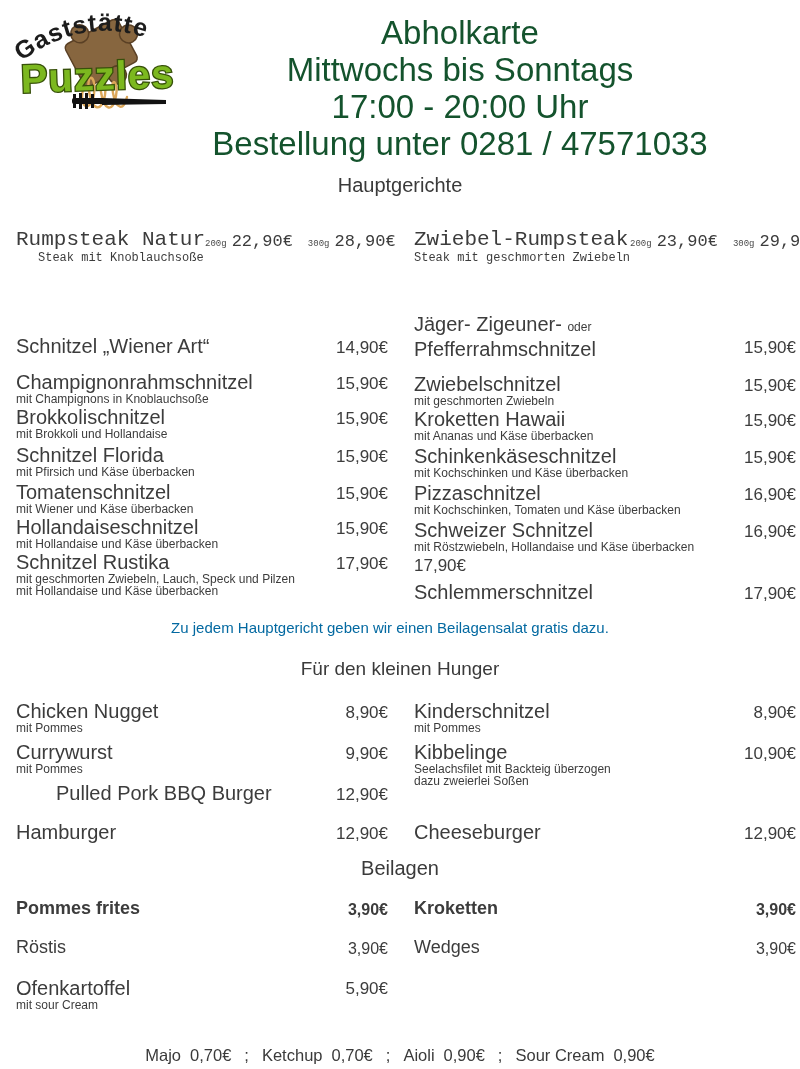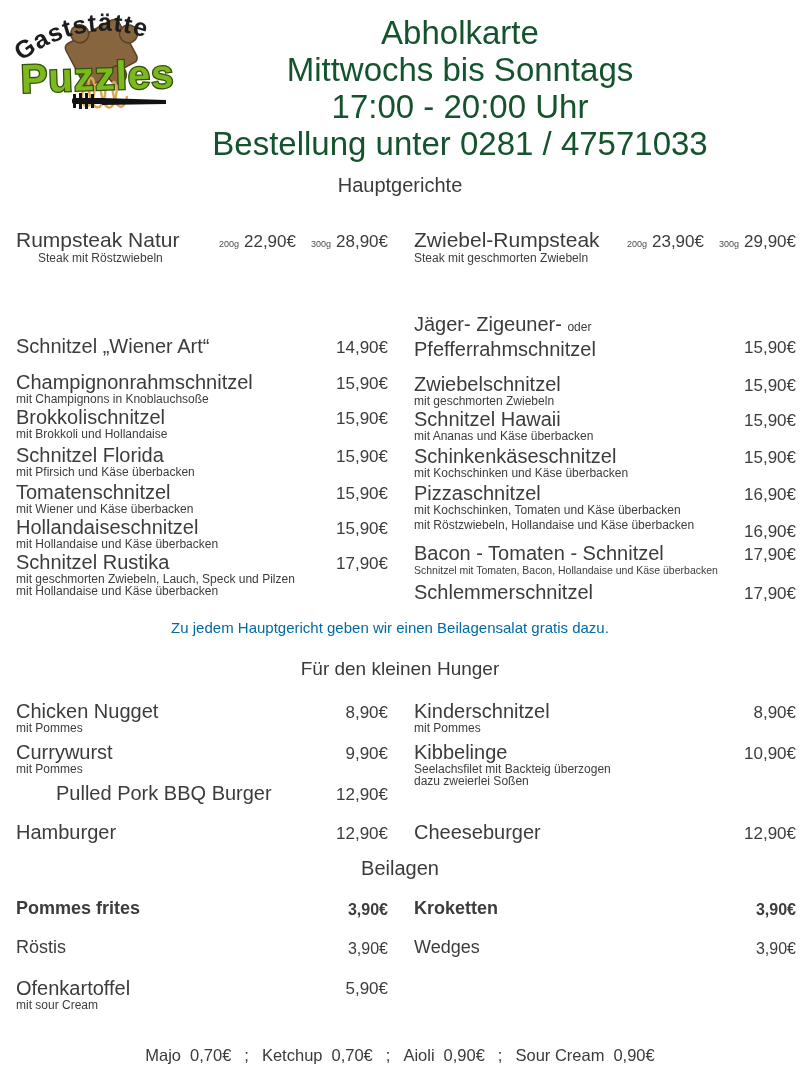--- a/index.html
+++ b/index.html
@@ -38,21 +38,21 @@
   .mi-over .small { font-size:12px; }
   .mi-sub { font-size:12px; line-height:11px; padding-top:1px; white-space:nowrap; }
   .mi-sub.tiny { font-size:10.5px; }
   .mi-sub.indent { padding-left:22px; }
   .mi-price { font-size:17px; line-height:20px; padding-top:3px; white-space:nowrap; }
   .mi-price.pt25 { padding-top:25px; }
   .mb0{margin-bottom:0;} .mb1{margin-bottom:1px;} .mb3{margin-bottom:3px;} .mb4{margin-bottom:4px;}
   .mb5{margin-bottom:5px;} .mb7{margin-bottom:7px;} .mb13{margin-bottom:13px;} .mb16{margin-bottom:16px;margin-left:40px;}
   .mb17{margin-bottom:17px;font-weight:bold;} .mb18{margin-bottom:18px;} .mb34{margin-bottom:34px;}
   
-  .steak { display:flex; justify-content:space-between; align-items:flex-start; }
+  .steak { display:flex; justify-content:space-between; align-items:flex-start;font-family:Liberation Mono, monospace; }
   .steak-name { font-size:21px; line-height:24px; white-space:nowrap; }
   .steak-prices { display:flex; gap:15px; align-items:baseline; padding-top:4px; }
   .pair { white-space:nowrap; }
   .g  { font-size:9px; margin-right:5px; color:#4a4a4a; }
   .pv { font-size:17px; }
   
   .bl .mi-name { font-size:18px; line-height:21px; }
   .bl .mi-price { font-size:16px; padding-top:2px; }
   .bl-big .mi-name { font-size:20px; line-height:22px; }
   .bl-big .mi-price { font-size:17px; }
@@ -98,21 +98,21 @@
     <div>Bestellung unter 0281 / 47571033</div>
   </div>
 
   <div class="sec-title t-haupt">Hauptgerichte</div>
 
   <div class="cols steak-row">
     <div class="col">
       <div class="steak">
         <div class="mi-text">
           <div class="steak-name">Rumpsteak Natur</div>
-          <div class="mi-sub indent">Steak mit Röstzwiebeln</div>
+          <div class="mi-sub indent">Steak mit Knoblauchsoße</div>
         </div>
         <div class="steak-prices">
           <span class="pair"><span class="g">200g</span><span class="pv">22,90€</span></span>
           <span class="pair"><span class="g">300g</span><span class="pv">28,90€</span></span>
         </div>
       </div>
     </div>
     <div class="col">
       <div class="steak">
         <div class="mi-text">
@@ -201,21 +201,21 @@
       <div class="mi mb1">
         <div class="mi-text">
           <div class="mi-name">Zwiebelschnitzel</div>
           <div class="mi-sub">mit geschmorten Zwiebeln</div>
         </div>
         <div class="mi-price">15,90€</div>
       </div>
 
       <div class="mi mb3">
         <div class="mi-text">
-          <div class="mi-name">Schnitzel Hawaii</div>
+          <div class="mi-name">Kroketten Hawaii</div>
           <div class="mi-sub">mit Ananas und Käse überbacken</div>
         </div>
         <div class="mi-price">15,90€</div>
       </div>
 
       <div class="mi mb3">
         <div class="mi-text">
           <div class="mi-name">Schinkenkäseschnitzel</div>
           <div class="mi-sub">mit Kochschinken und Käse überbacken</div>
         </div>
@@ -225,30 +225,27 @@
       <div class="mi mb3">
         <div class="mi-text">
           <div class="mi-name">Pizzaschnitzel</div>
           <div class="mi-sub">mit Kochschinken, Tomaten und Käse überbacken</div>
         </div>
         <div class="mi-price">16,90€</div>
       </div>
 
       <div class="mi mb0">
         <div class="mi-text">
+          <div class="mi-name">Schweizer Schnitzel</div>
           <div class="mi-sub">mit Röstzwiebeln, Hollandaise und Käse überbacken</div>
         </div>
         <div class="mi-price">16,90€</div>
       </div>
 
       <div class="mi mb5">
-        <div class="mi-text">
-          <div class="mi-name">Bacon - Tomaten - Schnitzel</div>
-          <div class="mi-sub tiny">Schnitzel mit Tomaten, Bacon, Hollandaise und Käse überbacken</div>
-        </div>
         <div class="mi-price">17,90€</div>
       </div>
 
       <div class="mi">
         <div class="mi-text">
           <div class="mi-name">Schlemmerschnitzel</div>
         </div>
         <div class="mi-price">17,90€</div>
       </div>
 

